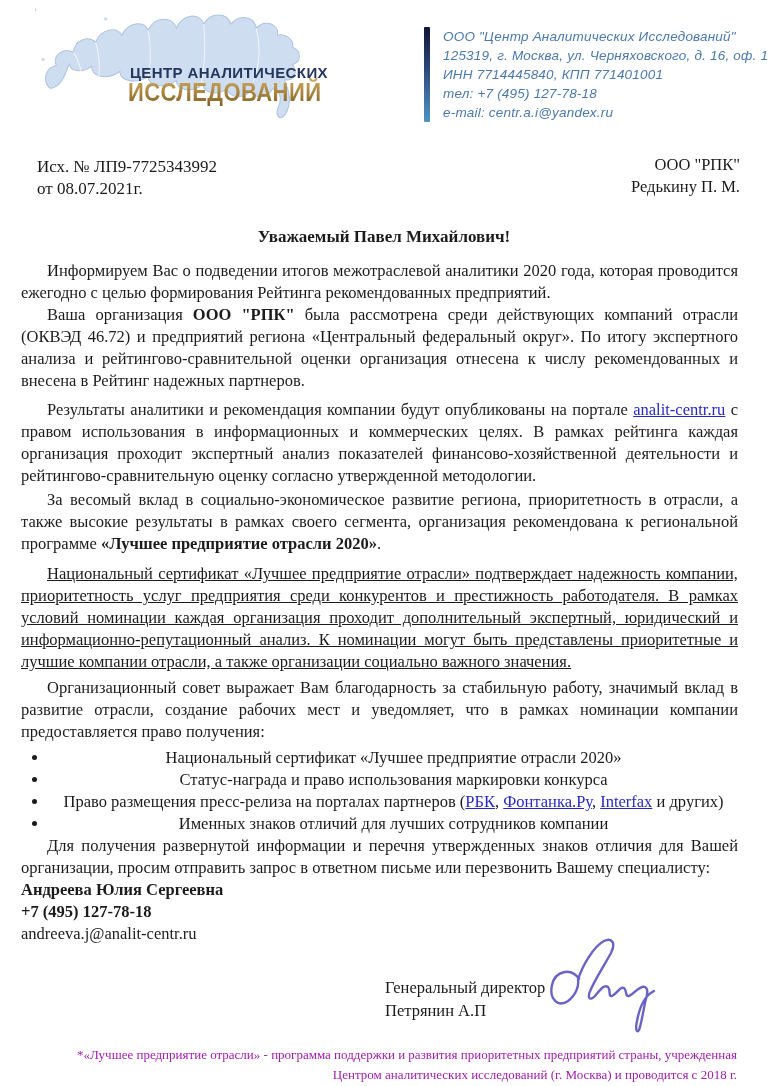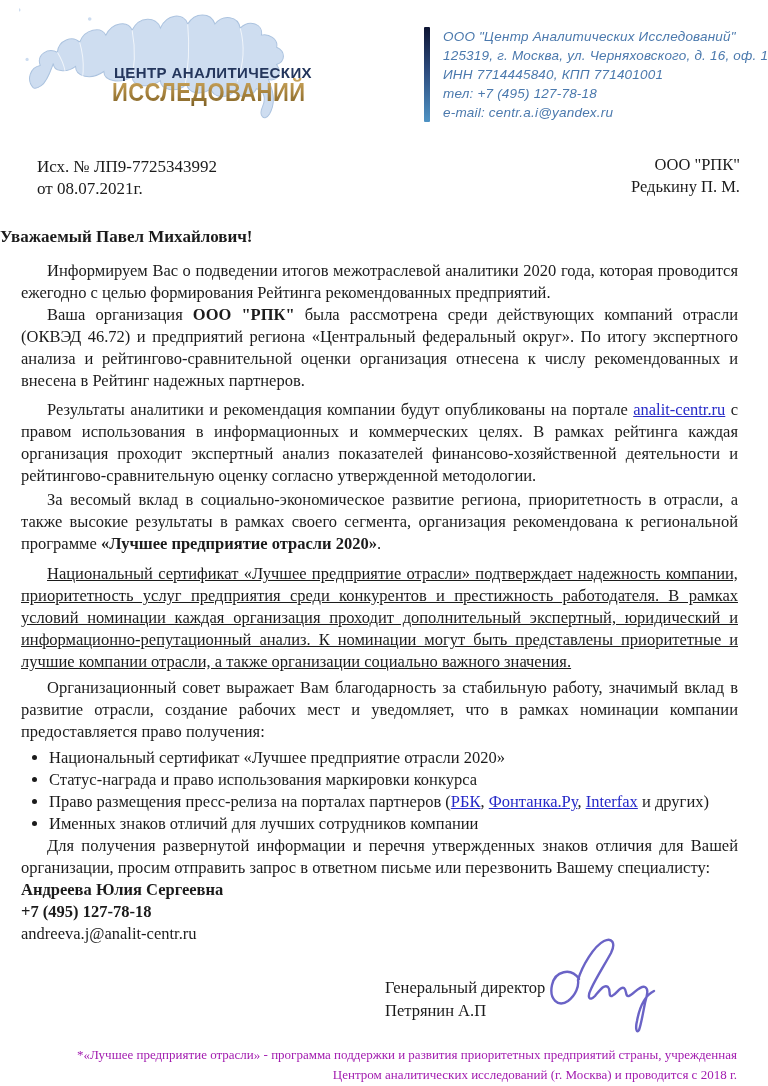--- a/index.html
+++ b/index.html
@@ -8,21 +8,21 @@
     position:relative;
     width:768px; height:1086px;
     margin:0 auto;
     background:#ffffff;
     font-family:"Liberation Serif", serif;
     color:#1b1b1b;
     overflow:hidden;
   }
 
   
-  .logo { position:absolute; left:19px; top:6px; width:298px; height:130px;text-align:center; }
+  .logo { position:absolute; left:35px; top:6px; width:298px; height:130px;text-align:center; }
   .logo svg { position:absolute; left:0; top:0; }
   .logo-line1 {
     position:absolute; left:95px; top:58px;
     font-family:"Liberation Sans", sans-serif;
     font-weight:bold; font-size:15px; letter-spacing:.4px;
     color:#24365c; white-space:nowrap;
   }
   .logo-line2 {
     position:absolute; left:93px; top:72px;
     font-family:"Liberation Sans", sans-serif;
@@ -43,36 +43,36 @@
     font-family:"Liberation Sans", sans-serif;
     font-style:italic; font-size:13.5px; line-height:19px;
     color:#4b79ad; letter-spacing:.2px; white-space:nowrap;
   }
 
   
   .ref-block { position:absolute; left:37px; top:156px; font-size:17px; line-height:22px; }
   .addressee-block { position:absolute; right:28px; top:154px; text-align:right; font-size:16.5px; line-height:22px; }
 
   
-  .salutation { position:absolute; left:0; top:227px; width:100%; font-weight:bold; font-size:17px; }
+  .salutation { position:absolute; left:0; top:227px; width:100%; text-align:center; font-weight:bold; font-size:17px; }
 
   
   .body-text {
     position:absolute; left:21px; top:260px; width:717px;
     font-size:16.5px; line-height:22px; text-align:justify;
   }
   .body-text p { text-indent:26px; }
   .p1 { }
   .p2 { margin-bottom:7px; }
   .p3 { margin-bottom:2px; }
   .p4 { margin-bottom:8px; }
   .p5 { margin-bottom:4px;text-decoration:underline; }
   .p6 { margin-bottom:4px; }
   .p7 { margin-bottom:0; }
-  .benefits { margin:0 0 0 0; padding-left:28px; list-style:disc; text-align:left; }
+  .benefits { margin:0 0 0 0; padding-left:28px; list-style:disc; text-align:center; }
   .benefits li { line-height:22px; }
   .contact-line { text-indent:0 !important; line-height:22px; }
   .bold { font-weight:bold; }
   a.doc-link { color:#2629c8; text-decoration:underline; cursor:pointer; }
 
   
   .sig-text { position:absolute; left:385px; top:976px; font-size:16.5px; line-height:23px; }
   .sig-image { position:absolute; left:545px; top:933px; }
 
   

